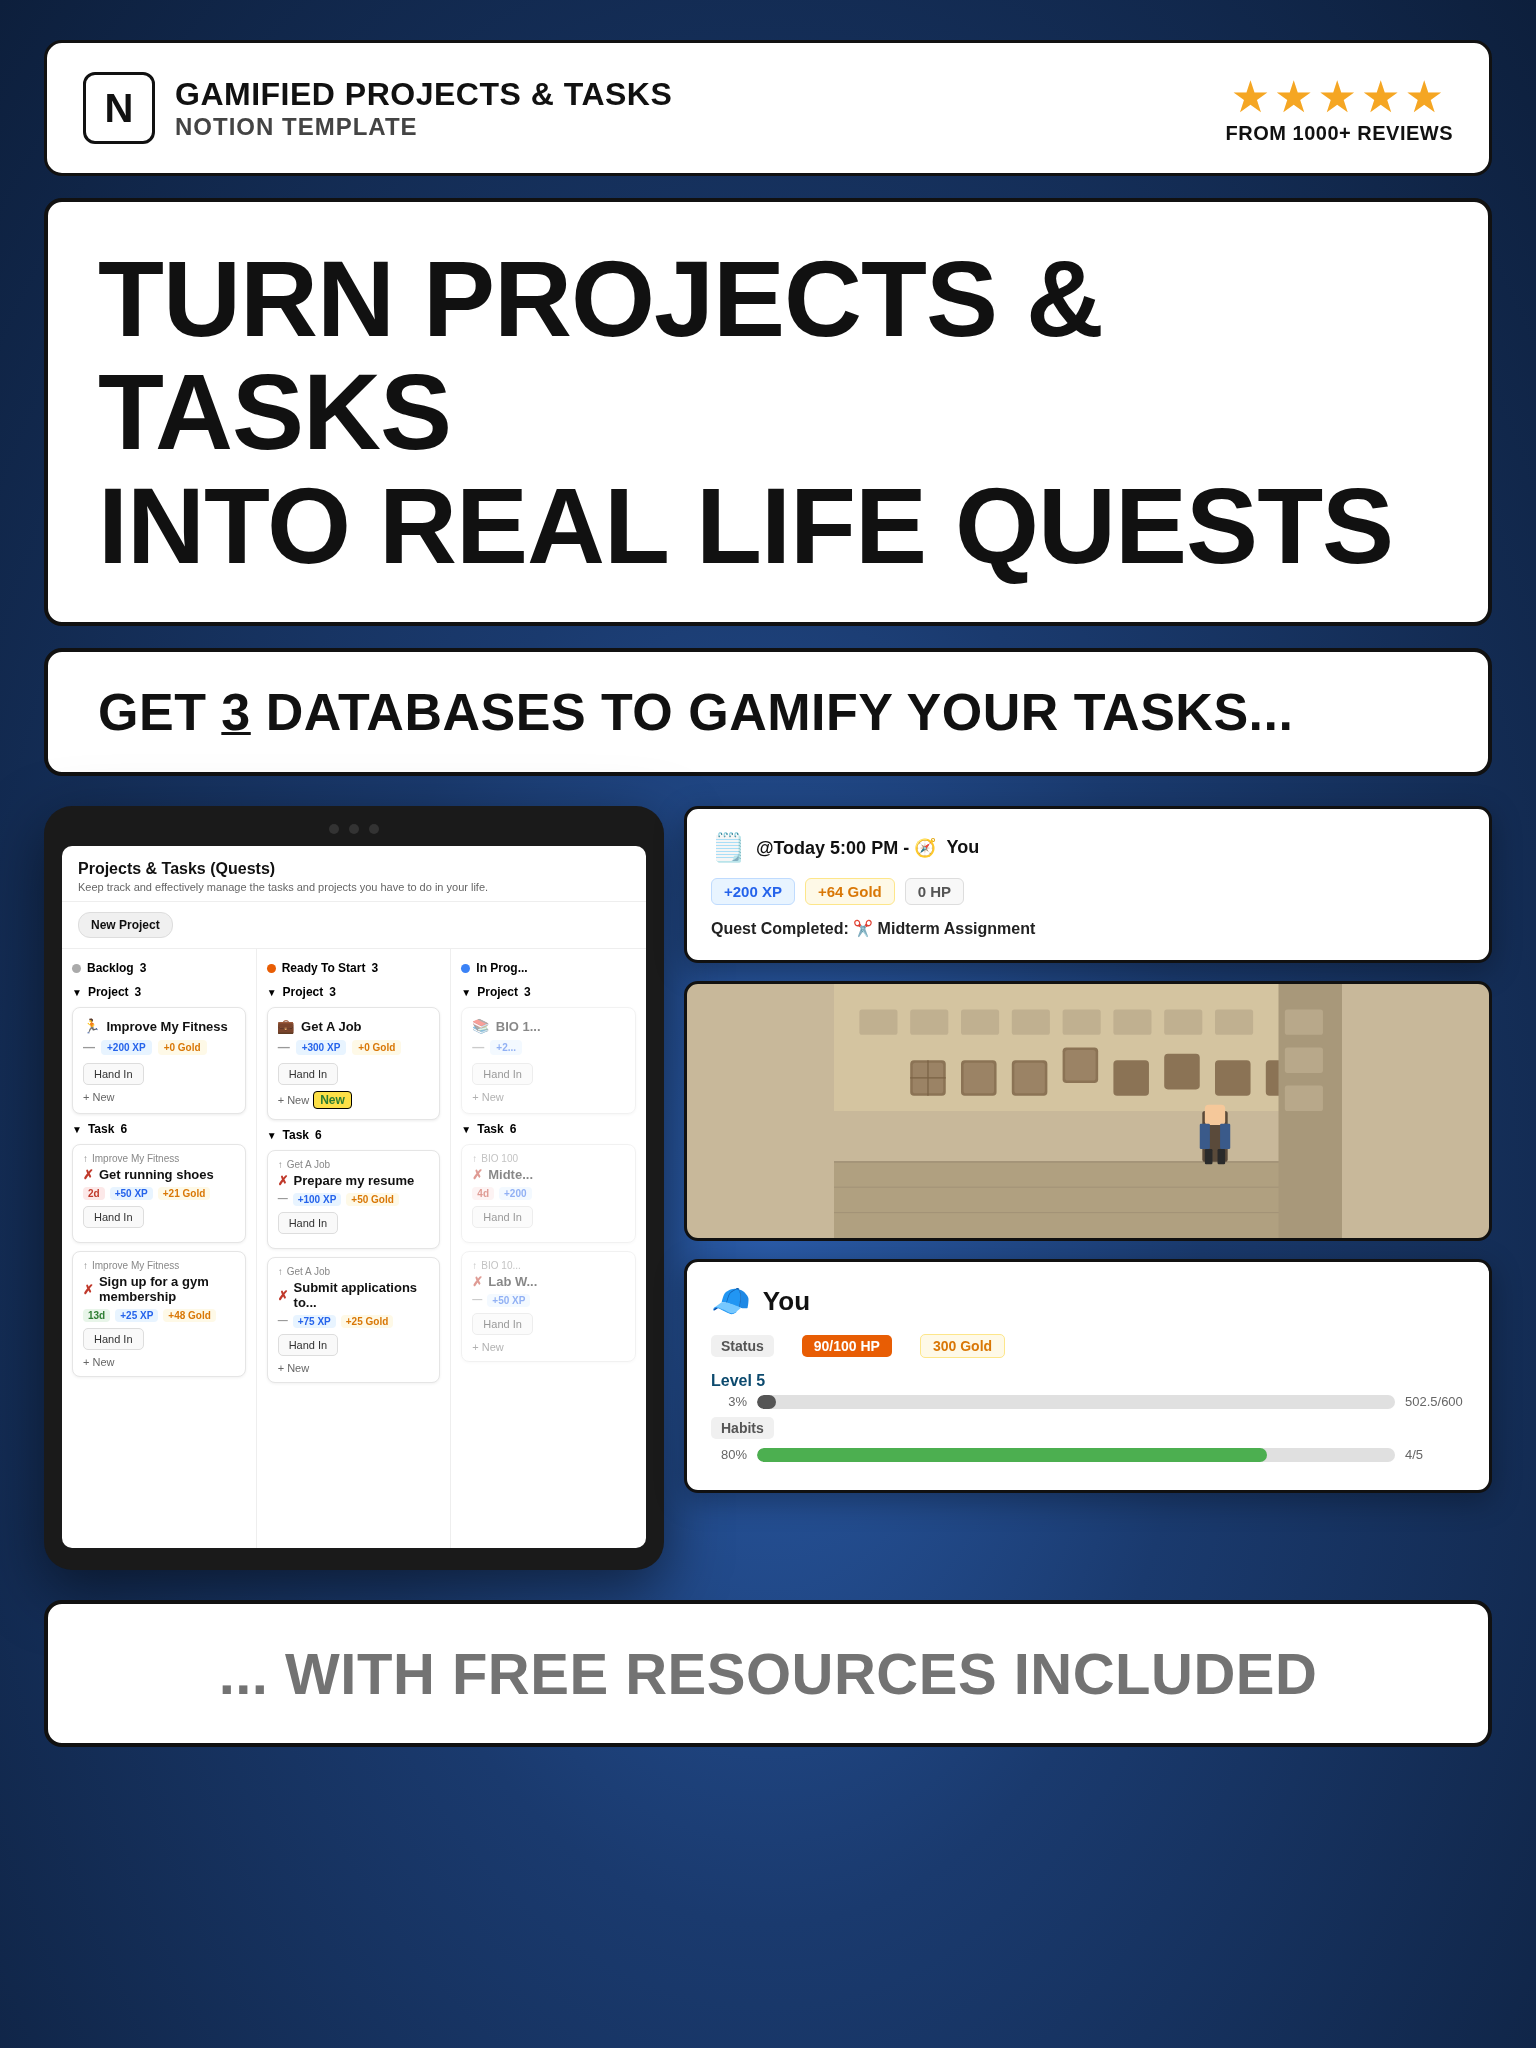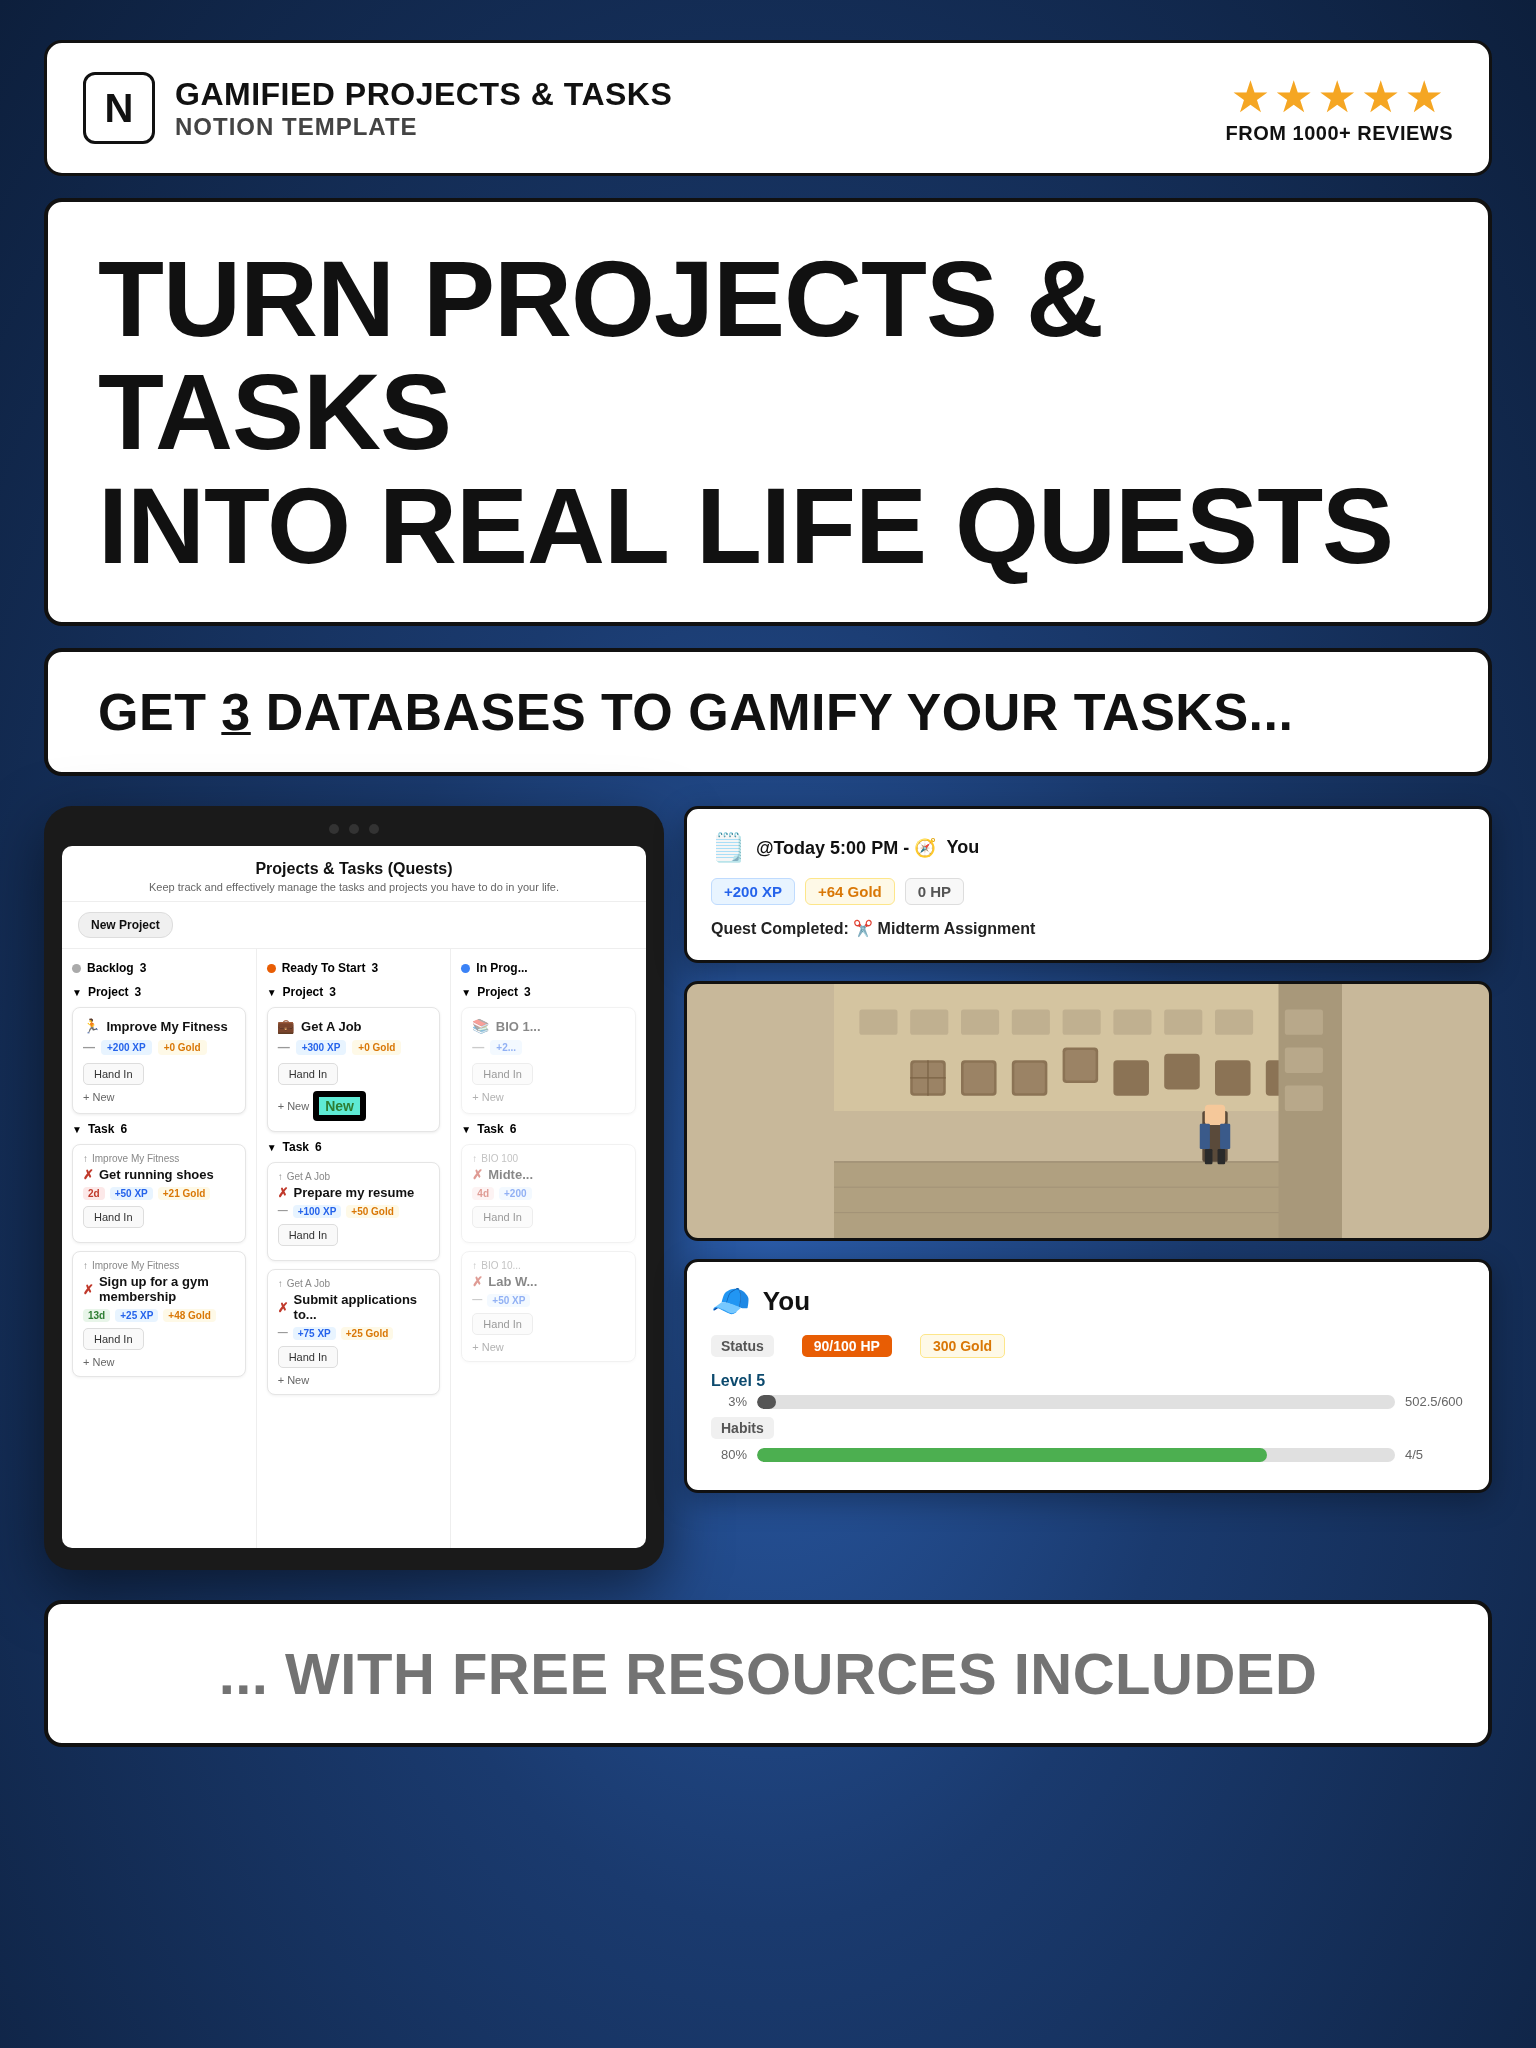--- a/index.html
+++ b/index.html
@@ -154,21 +154,20 @@
     }
     .tablet-screen {
       background: #fff;
       border-radius: 10px;
       overflow: hidden;
       font-size: 11px;
     }
     .tablet-header {
       padding: 14px 16px 8px;
       border-bottom: 1px solid #eee;
-      text-align: center;
     }
     .tablet-header h3 {
       font-size: 16px;
       font-weight: 700;
       color: #111;
     }
     .tablet-header p {
       font-size: 11px;
       color: #666;
       margin-top: 3px;
@@ -285,26 +284,26 @@
       margin-bottom: 6px;
     }
     .new-link {
       color: #666;
       font-size: 11px;
       display: flex;
       align-items: center;
       gap: 4px;
     }
     .new-badge {
-      background: #5eead4;
+      background: #fde047;
       color: #2e7d32;
-      border: 6px solid #000000;
+      border: 1px solid #000000;
       border-radius: 4px;
       padding: 1px 6px;
-      font-size: 14px;
+      font-size: 12px;
       font-weight: 700;
     }
 
     
     .task-card {
       background: #fff;
       border: 1px solid #e5e5e5;
       border-radius: 8px;
       padding: 8px 10px;
       margin-bottom: 8px;

